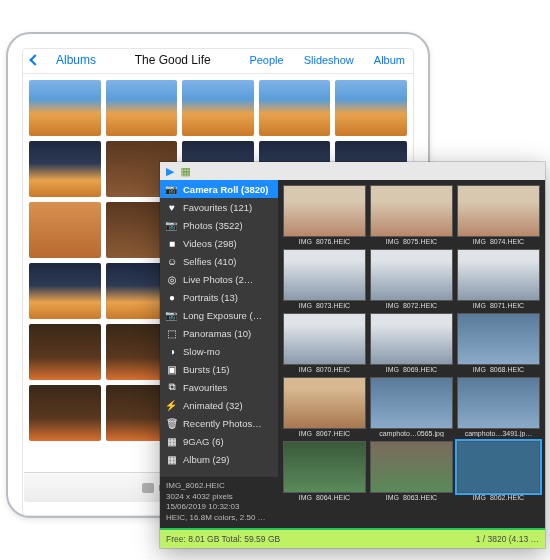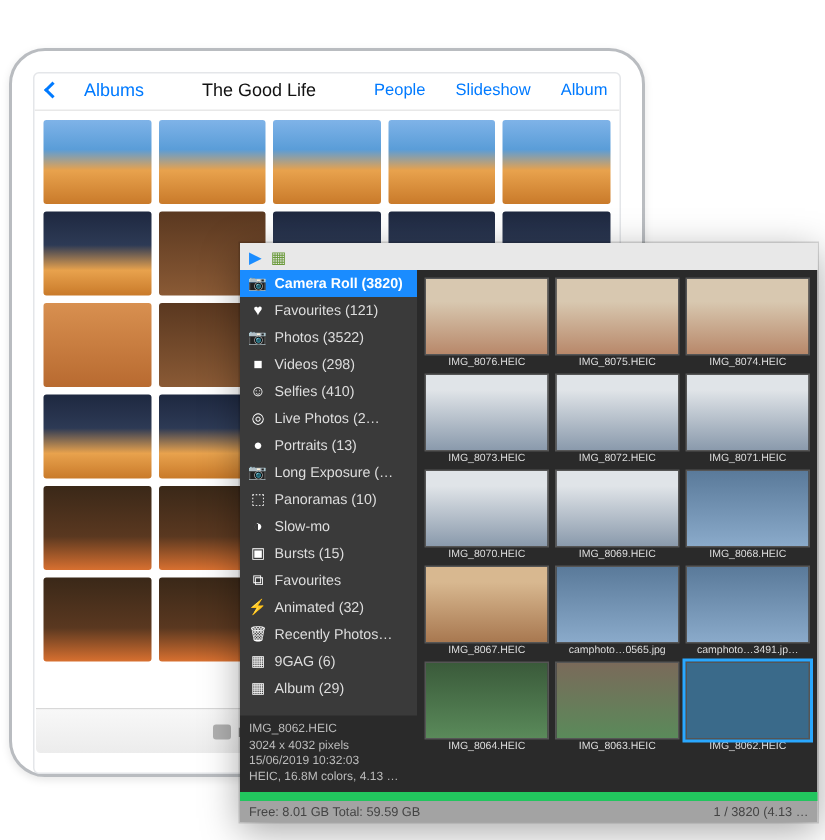--- a/index.html
+++ b/index.html
@@ -37,21 +37,21 @@
 .cell{display:flex;flex-direction:column;gap:1px}
 .timg{height:52px;background:#4a4a4a;border:1px solid #555;position:relative}
 .timg.selc{outline:2px solid #2aa8ff;background:#3a6a8a}
 .nm{font-size:7px;color:#ddd;text-align:center;white-space:nowrap;overflow:hidden}
 .p1{background:linear-gradient(180deg,#d8c8b0 30%,#b8886a 100%)}
 .p2{background:linear-gradient(180deg,#e0e4e8 20%,#8a9aac 100%)}
 .p3{background:linear-gradient(180deg,#5a7a9a 0%,#8aaaca 100%)}
 .p4{background:linear-gradient(180deg,#7a6a5a 0%,#5a8a5a 100%)}
 .p5{background:linear-gradient(180deg,#d8b890 20%,#a87850 100%)}
 .p6{background:linear-gradient(180deg,#3a5a3a 0%,#5a8a5a 100%)}
-.sbar{height:20px;background:#a3a3a3;border-top:6px solid #22c55e;display:flex;align-items:center;justify-content:space-between;padding:0 6px;font-size:8.5px;color:#444}
+.sbar{height:20px;background:#bef264;border-top:2px solid #22c55e;display:flex;align-items:center;justify-content:space-between;padding:0 6px;font-size:8.5px;color:#444}
 </style>
 </head>
 <body>
 
 <div class="ipad">
   <div class="ipad-inner">
     <div class="nav">
       <div class="back">
         <span class="chev"></span>
         <span>Albums</span>
@@ -178,21 +178,21 @@
           </div>
           <div class="item">
             <span class="ico">▦</span>
             <span>Album (29)</span>
           </div>
         </div>
       <div class="info">
         <div>IMG_8062.HEIC</div>
         <div>3024 x 4032 pixels</div>
         <div>15/06/2019 10:32:03</div>
-        <div>HEIC, 16.8M colors, 4.13 …</div>
+        <div>HEIC, 16.8M colors, 2.50 …</div>
       </div>
     </div>
     <div class="main">
       <div class="mg" id="thumbs">
           <div class="cell">
             <div class="timg p1"></div>
             <div class="nm">IMG_8076.HEIC</div>
           </div>
           <div class="cell">
             <div class="timg p1"></div>

